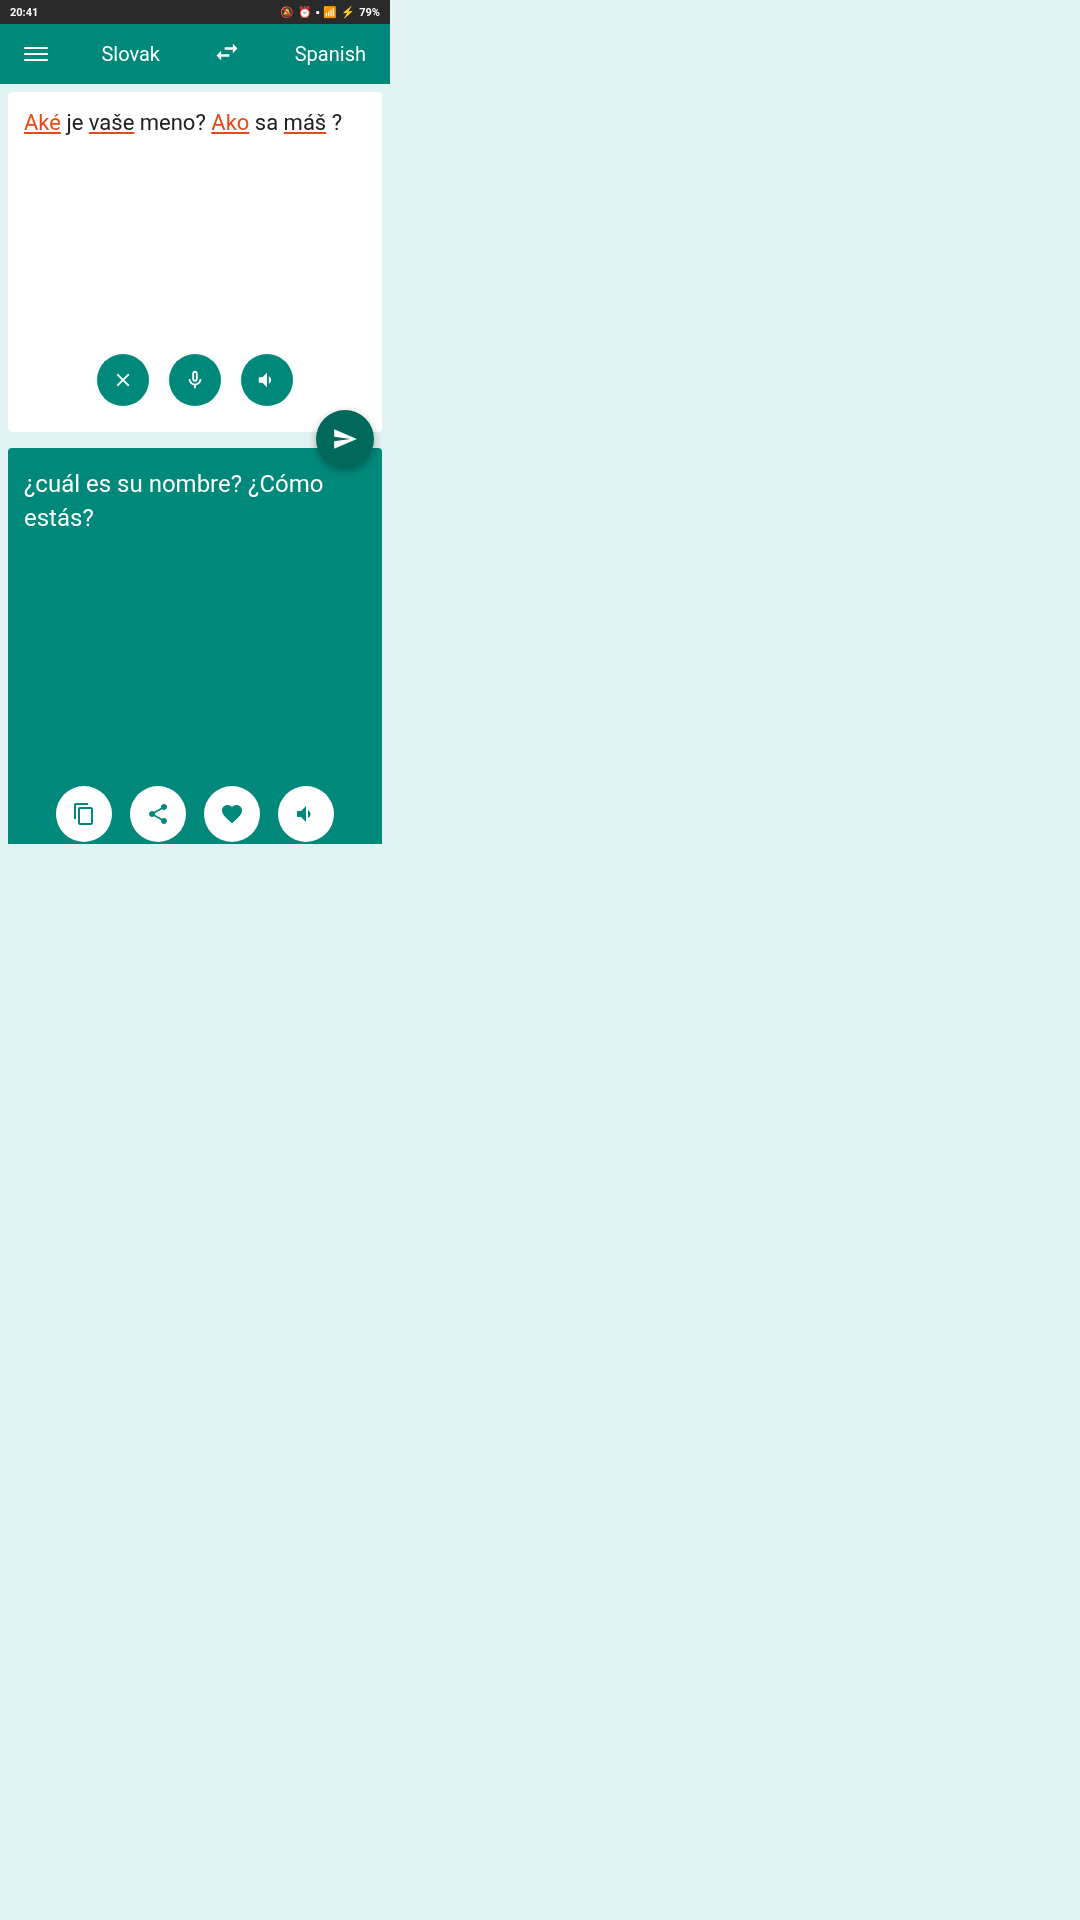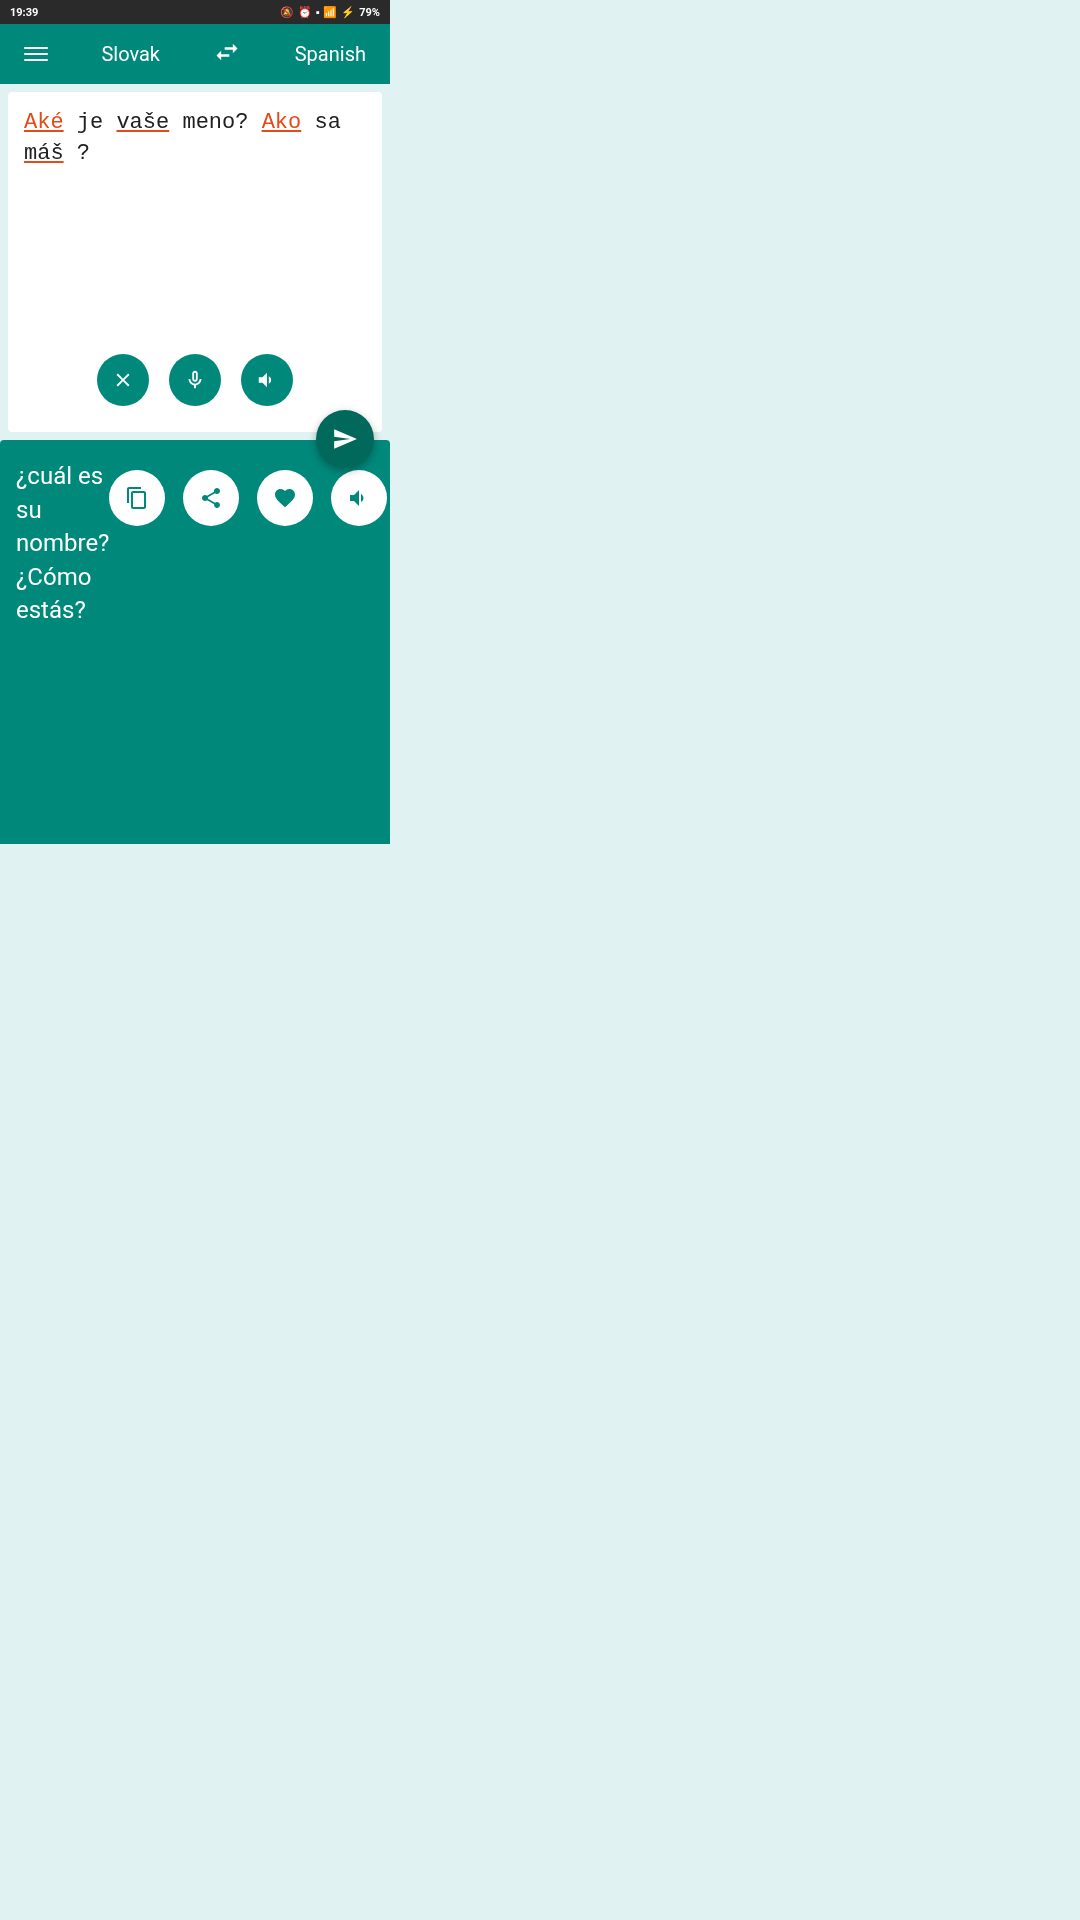--- a/index.html
+++ b/index.html
@@ -140,27 +140,28 @@
     }
     .send-btn svg {
       width: 26px;
       height: 26px;
       fill: white;
     }
 
     
     .output-area {
       background: #00897b;
+      margin: 8px;
       border-radius: 4px;
       padding: 20px 16px 16px;
       position: relative;
       flex: 1;
       min-height: 420px;
       display: flex;
-      flex-direction: row;
+      flex-direction: column;
       justify-content: space-between;
     }
     .output-text {
       font-size: 24px;
       color: white;
       line-height: 1.4;
       font-weight: 400;
     }
 
     .output-controls {
@@ -188,28 +189,27 @@
 
     .main-content {
       display: flex;
       flex-direction: column;
       height: calc(844px - 24px - 60px);
       position: relative;
     }
 
     .input-wrapper {
       position: relative;
-      font-family: Liberation Mono, monospace;
     }
   </style>
 </head>
 <body>
 
 <div class="status-bar">
-  <span>19:39</span>
+  <span>20:41</span>
   <div class="status-right">
 
     <span>🔕</span>
 
     <span>⏰</span>
 
     <span>▪</span>
 
     <span>📶</span>
 

